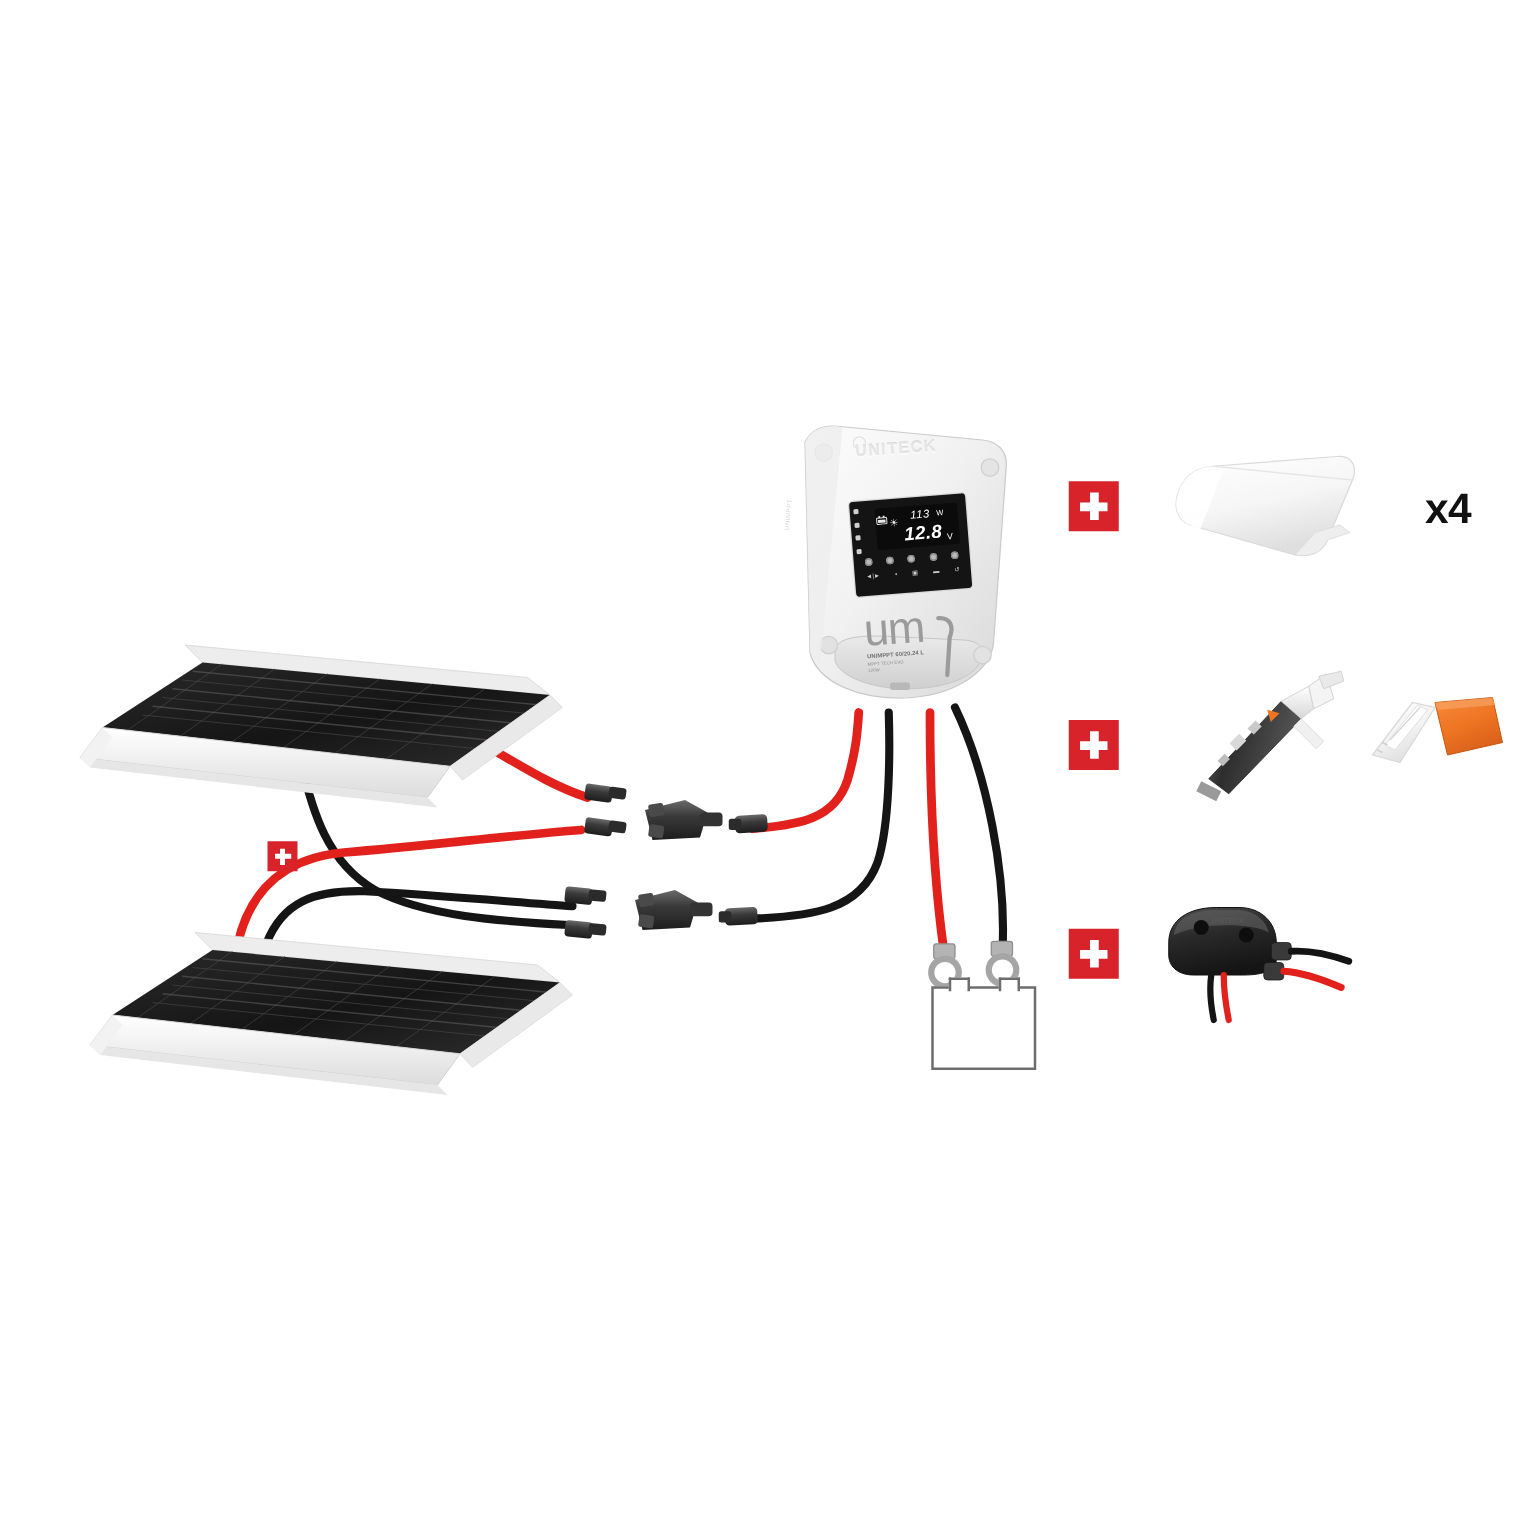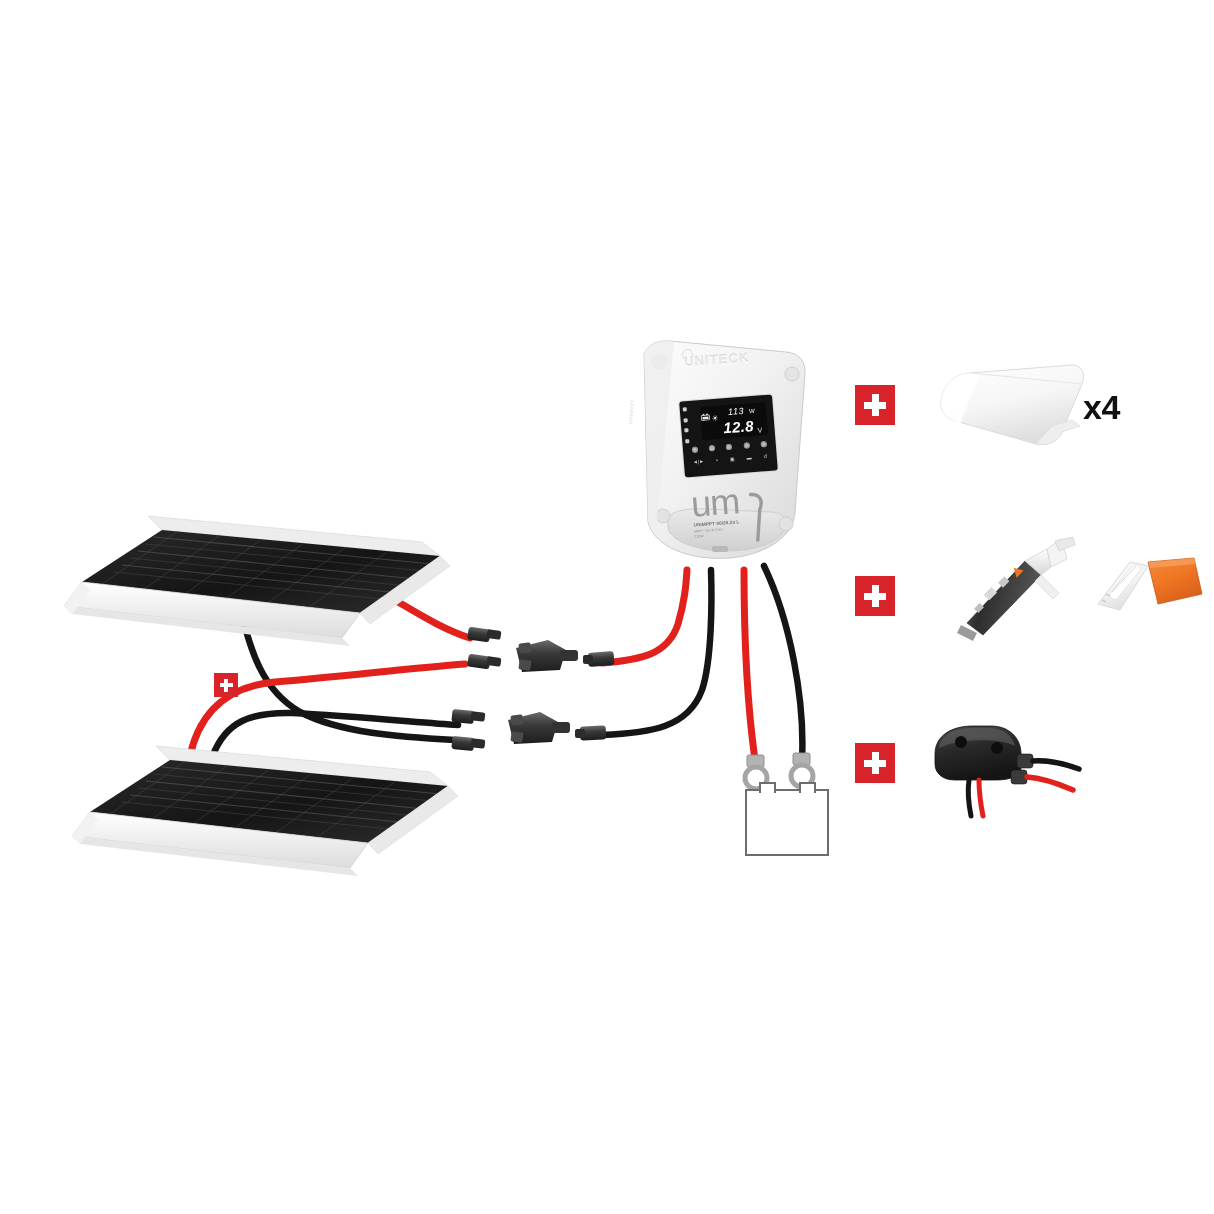--- a/index.html
+++ b/index.html
@@ -343,21 +343,21 @@
           <stop offset="100%" stop-color="#dfdfdf"></stop>
         </linearGradient>
       </defs>
       <path d="M12,36 C16,22 26,14 40,13 L142,5 C152,5 156,14 152,24
                L132,72 C128,82 118,86 106,84 L22,60 C12,56 9,46 12,36 Z" fill="url(#brk)" stroke="#dadada" stroke-width="1"></path>
       <path d="M12,36 C16,22 26,14 40,13 L50,13 L30,64 L22,60 C12,56 9,46 12,36 Z" fill="#ffffff" opacity="0.9"></path>
       <path d="M132,72 C128,82 118,86 106,84 L122,66 L142,60 L150,66 Z" fill="#eeeeee" stroke="#dcdcdc" stroke-width="0.7"></path>
       <path d="M40,13 L152,24" fill="none" stroke="#e6e6e6" stroke-width="1.2"></path>
     </svg>
   </div>
-  <div class="qty" style="left:1083px;top:388px;">x4</div>
+  <div class="qty" style="left:1140px;top:388px;">x4</div>
 
   <div class="acc" style="left:955px;top:535px;">
     <svg width="130" height="110" viewBox="0 0 130 110">
       <defs>
         <linearGradient id="tube" x1="0" y1="0" x2="1" y2="0.3">
           <stop offset="0%" stop-color="#6a6a6a"></stop>
             <stop offset="35%" stop-color="#2d2d2d"></stop>
           <stop offset="100%" stop-color="#575757"></stop>
         </linearGradient>
         <linearGradient id="nozz" x1="0" y1="0" x2="0" y2="1">

